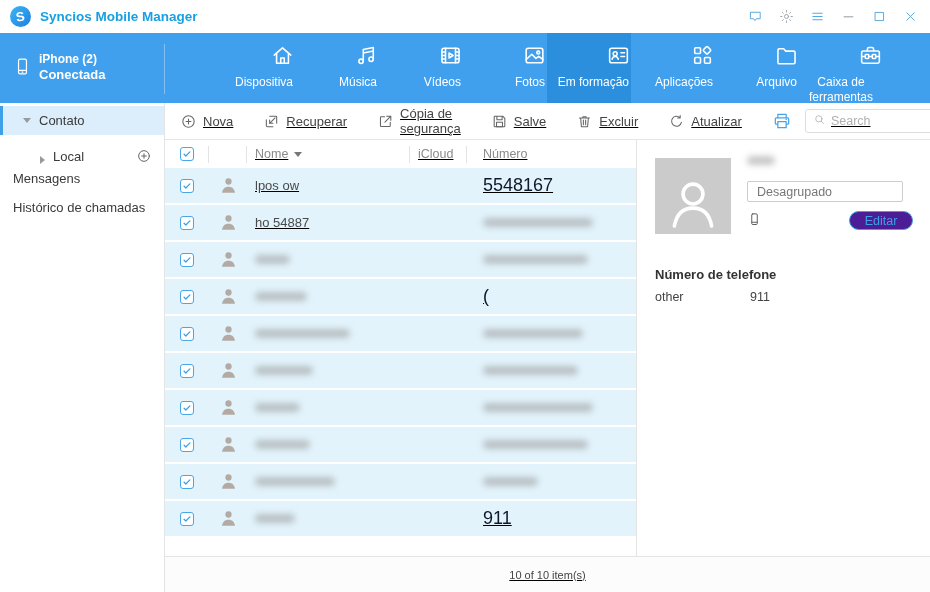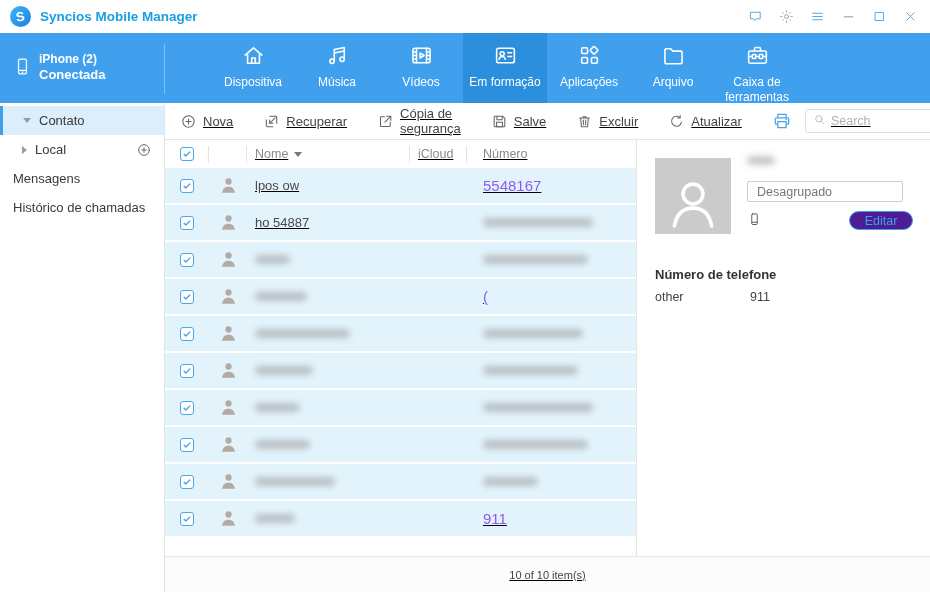--- a/index.html
+++ b/index.html
@@ -20,33 +20,33 @@
 
   
   .navbar { height:70px; background:#41a0ee; display:flex; }
   .device { width:165px; display:flex; align-items:center; padding-left:13px; color:#fff; position:relative; flex:none; }
   .device::after { content:""; position:absolute; right:0; top:11px; bottom:9px; width:1px; background:rgba(255,255,255,.35); }
   .device-icon svg { width:19px; height:29px; }
   .device-text { margin-left:7px; line-height:1.3; }
   .device-name { font-size:12px; font-weight:600; }
   .device-status { font-size:13px; font-weight:bold; }
   .tabs { flex:1; display:flex; padding-left:46px; }
-  .tab { width:84px; height:70px; display:flex; flex-direction:column; align-items:center;
+  .tab { width:84px; height:70px; display:flex; flex-direction:column; align-items:flex-end;
          padding-top:10px; color:#fff; cursor:pointer; }
   .tab.active { background:#2b8fdd; }
   .tab svg { width:25px; height:25px; flex:none; }
   .tab-label { margin-top:3px; font-size:12px; text-align:center; line-height:1.25; padding:0 2px; }
 
   
   .app-body { display:flex; height:489px; }
   .sidebar { width:165px; flex:none; background:#fff; border-right:1px solid #e4e4e4; padding-top:3px; }
   .side-item { height:29px; display:flex; align-items:center; font-size:13px; color:#3a3a3a;
                padding-left:13px; cursor:pointer; position:relative; }
   .side-item.active { background:#dceefb; border-left:3px solid #3f9fe7; padding-left:20px; }
-  .side-item.indent { padding-left:22px; }
+  .side-item.indent { padding-left:40px;align-items:flex-end; }
   .caret { width:0; height:0; margin-right:8px; flex:none; }
   .caret.down { border-left:4px solid transparent; border-right:4px solid transparent; border-top:5px solid #9a9a9a; }
   .caret.right { border-top:4px solid transparent; border-bottom:4px solid transparent; border-left:5px solid #9a9a9a; }
   .side-action { margin-left:auto; margin-right:12px; color:#666; display:flex; }
   .side-action svg { width:16px; height:16px; }
 
   .main { flex:1; display:flex; flex-direction:column; min-width:0;text-decoration:underline; }
 
   
   .toolbar { height:37px; flex:none; display:flex; align-items:center; padding-left:15px;
@@ -72,21 +72,21 @@
   .c3 { width:163px; padding-left:8px; flex:none; }
   .c4 { width:57px; padding-left:8px; flex:none; }
   .c5 { flex:1; padding-left:16px; min-width:0; }
   .thead .cell { height:17px; font-size:12.5px; color:#8a8a8a; border-right:1px solid #e3e3e3; cursor:pointer; }
   .thead .c5 { border-right:none; }
   .sort-caret { width:0; height:0; border-left:4px solid transparent; border-right:4px solid transparent;
                 border-top:5px solid #777; margin-left:6px; }
   .trow { height:37px; flex:none; background:#e2f3fb; border-bottom:2px solid #fff;
           display:flex; align-items:center; cursor:default; }
   .trow .c3 { font-size:13px; color:#4a4a4a; }
-  .trow .c5 { font-size:15px; color:#8b5cf6; }
+  .trow .c5 { font-size:18px; color:#0f172a; }
   .checkbox { width:14px; height:14px; border:1.5px solid #49a7e9; border-radius:3px; background:#fff;
               display:flex; align-items:center; justify-content:center; cursor:pointer; }
   .checkbox svg { width:10px; height:10px; color:#3f9fe7; }
   .avatar-sm { color:#b3aaa4; display:flex; }
   .avatar-sm svg { width:21px; height:21px; }
   .blob { display:inline-block; height:9px; border-radius:5px; background:#8f8f8f;
           opacity:.5; filter:blur(3px); }
   .table-filler { flex:1; background:#fff; }
 
   
@@ -188,20 +188,28 @@
             </svg></span>
           <div class="tab-label">Música</div>
         </div>
         <div class="tab">
           <span><svg viewBox="0 0 24 24" class="sic">
               <rect x="3.8" y="5" width="16.4" height="14" rx="2"></rect>
               <path d="M7.2 5v14M16.8 5v14M3.8 8.6h3.4M3.8 12h3.4M3.8 15.4h3.4M16.8 8.6h3.4M16.8 12h3.4M16.8 15.4h3.4M10.6 9.6l3.8 2.4-3.8 2.4z"></path>
             </svg></span>
           <div class="tab-label">Vídeos</div>
         </div>
+        <div class="tab">
+          <span><svg viewBox="0 0 24 24" class="sic">
+              <rect x="4" y="5" width="16" height="14" rx="2"></rect>
+              <circle cx="15.6" cy="9.2" r="1.4"></circle>
+              <path d="M4 15.8l5.4-5 4 4 2.6-2 4 3"></path>
+            </svg></span>
+          <div class="tab-label">Fotos</div>
+        </div>
         <div class="tab active">
           <span><svg viewBox="0 0 24 24" class="sic">
               <rect x="3.5" y="5" width="17" height="14" rx="2"></rect>
               <circle cx="8.8" cy="10.3" r="1.9"></circle>
               <path d="M5.8 15.6c.5-1.8 1.6-2.7 3-2.7s2.5.9 3 2.7M14.3 9.3h3.5M14.3 12.9h3.5"></path>
             </svg></span>
           <div class="tab-label">Em formação</div>
         </div>
         <div class="tab">
           <span><svg viewBox="0 0 24 24" class="sic">

